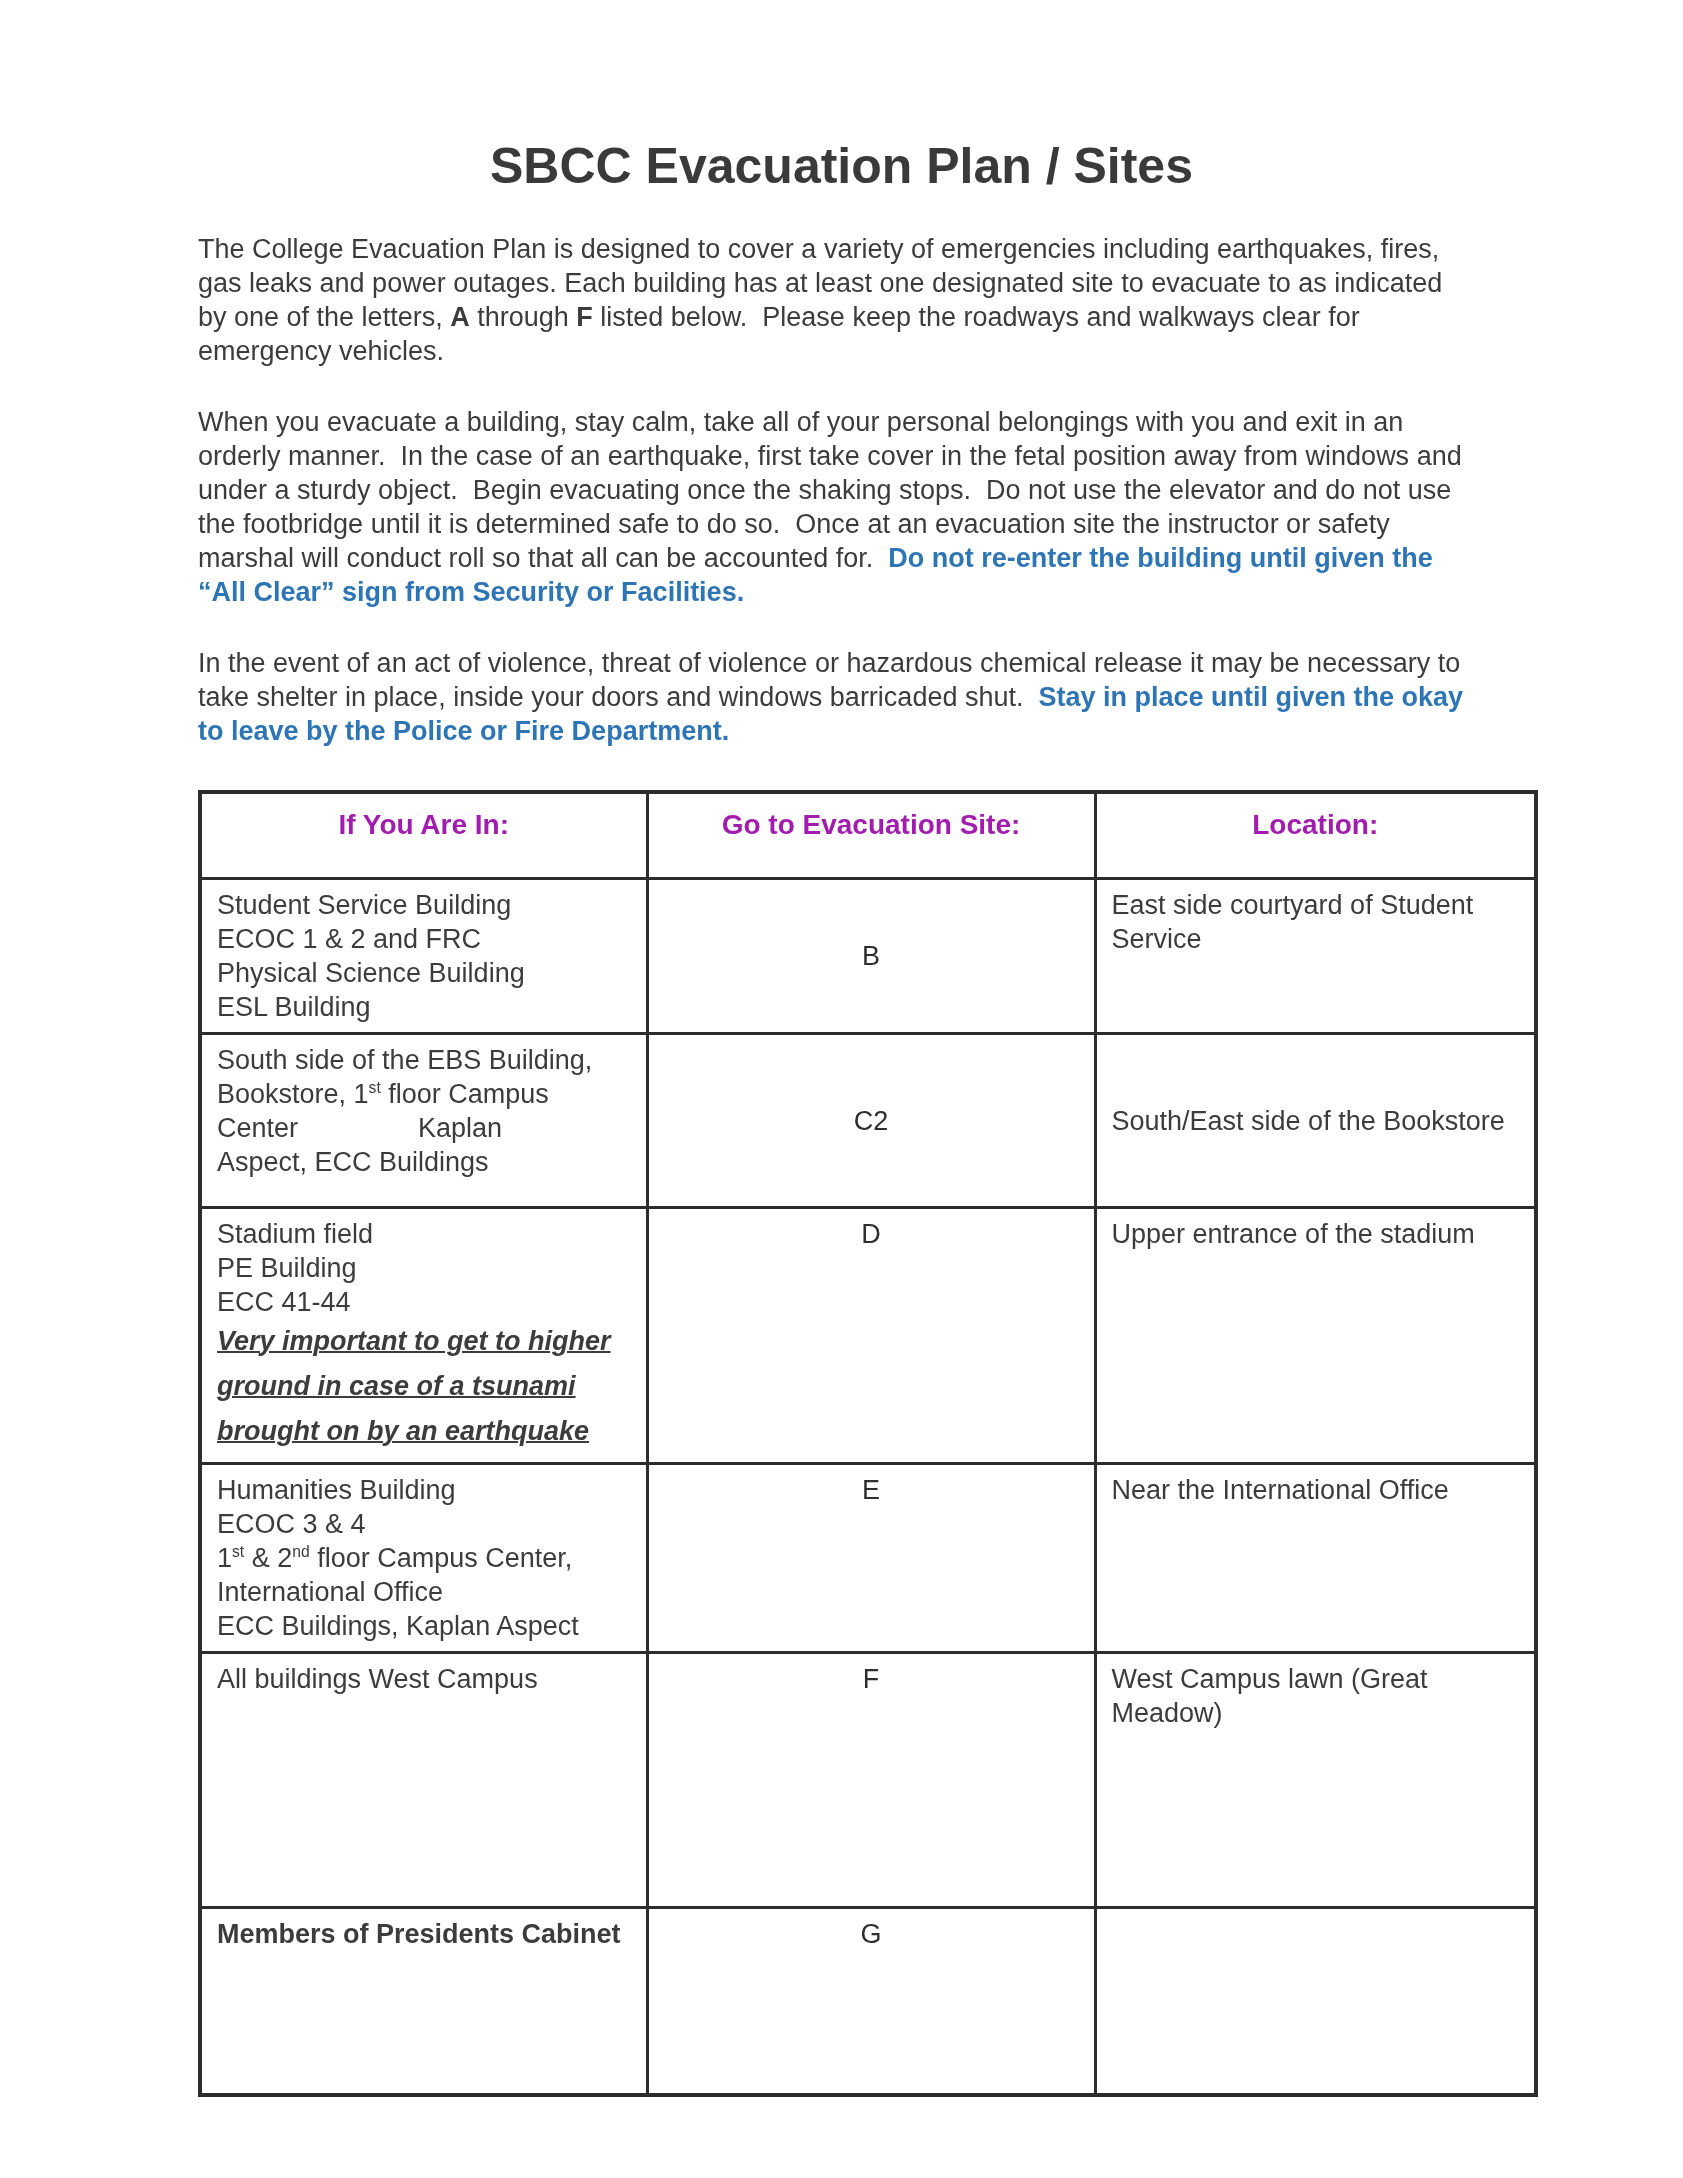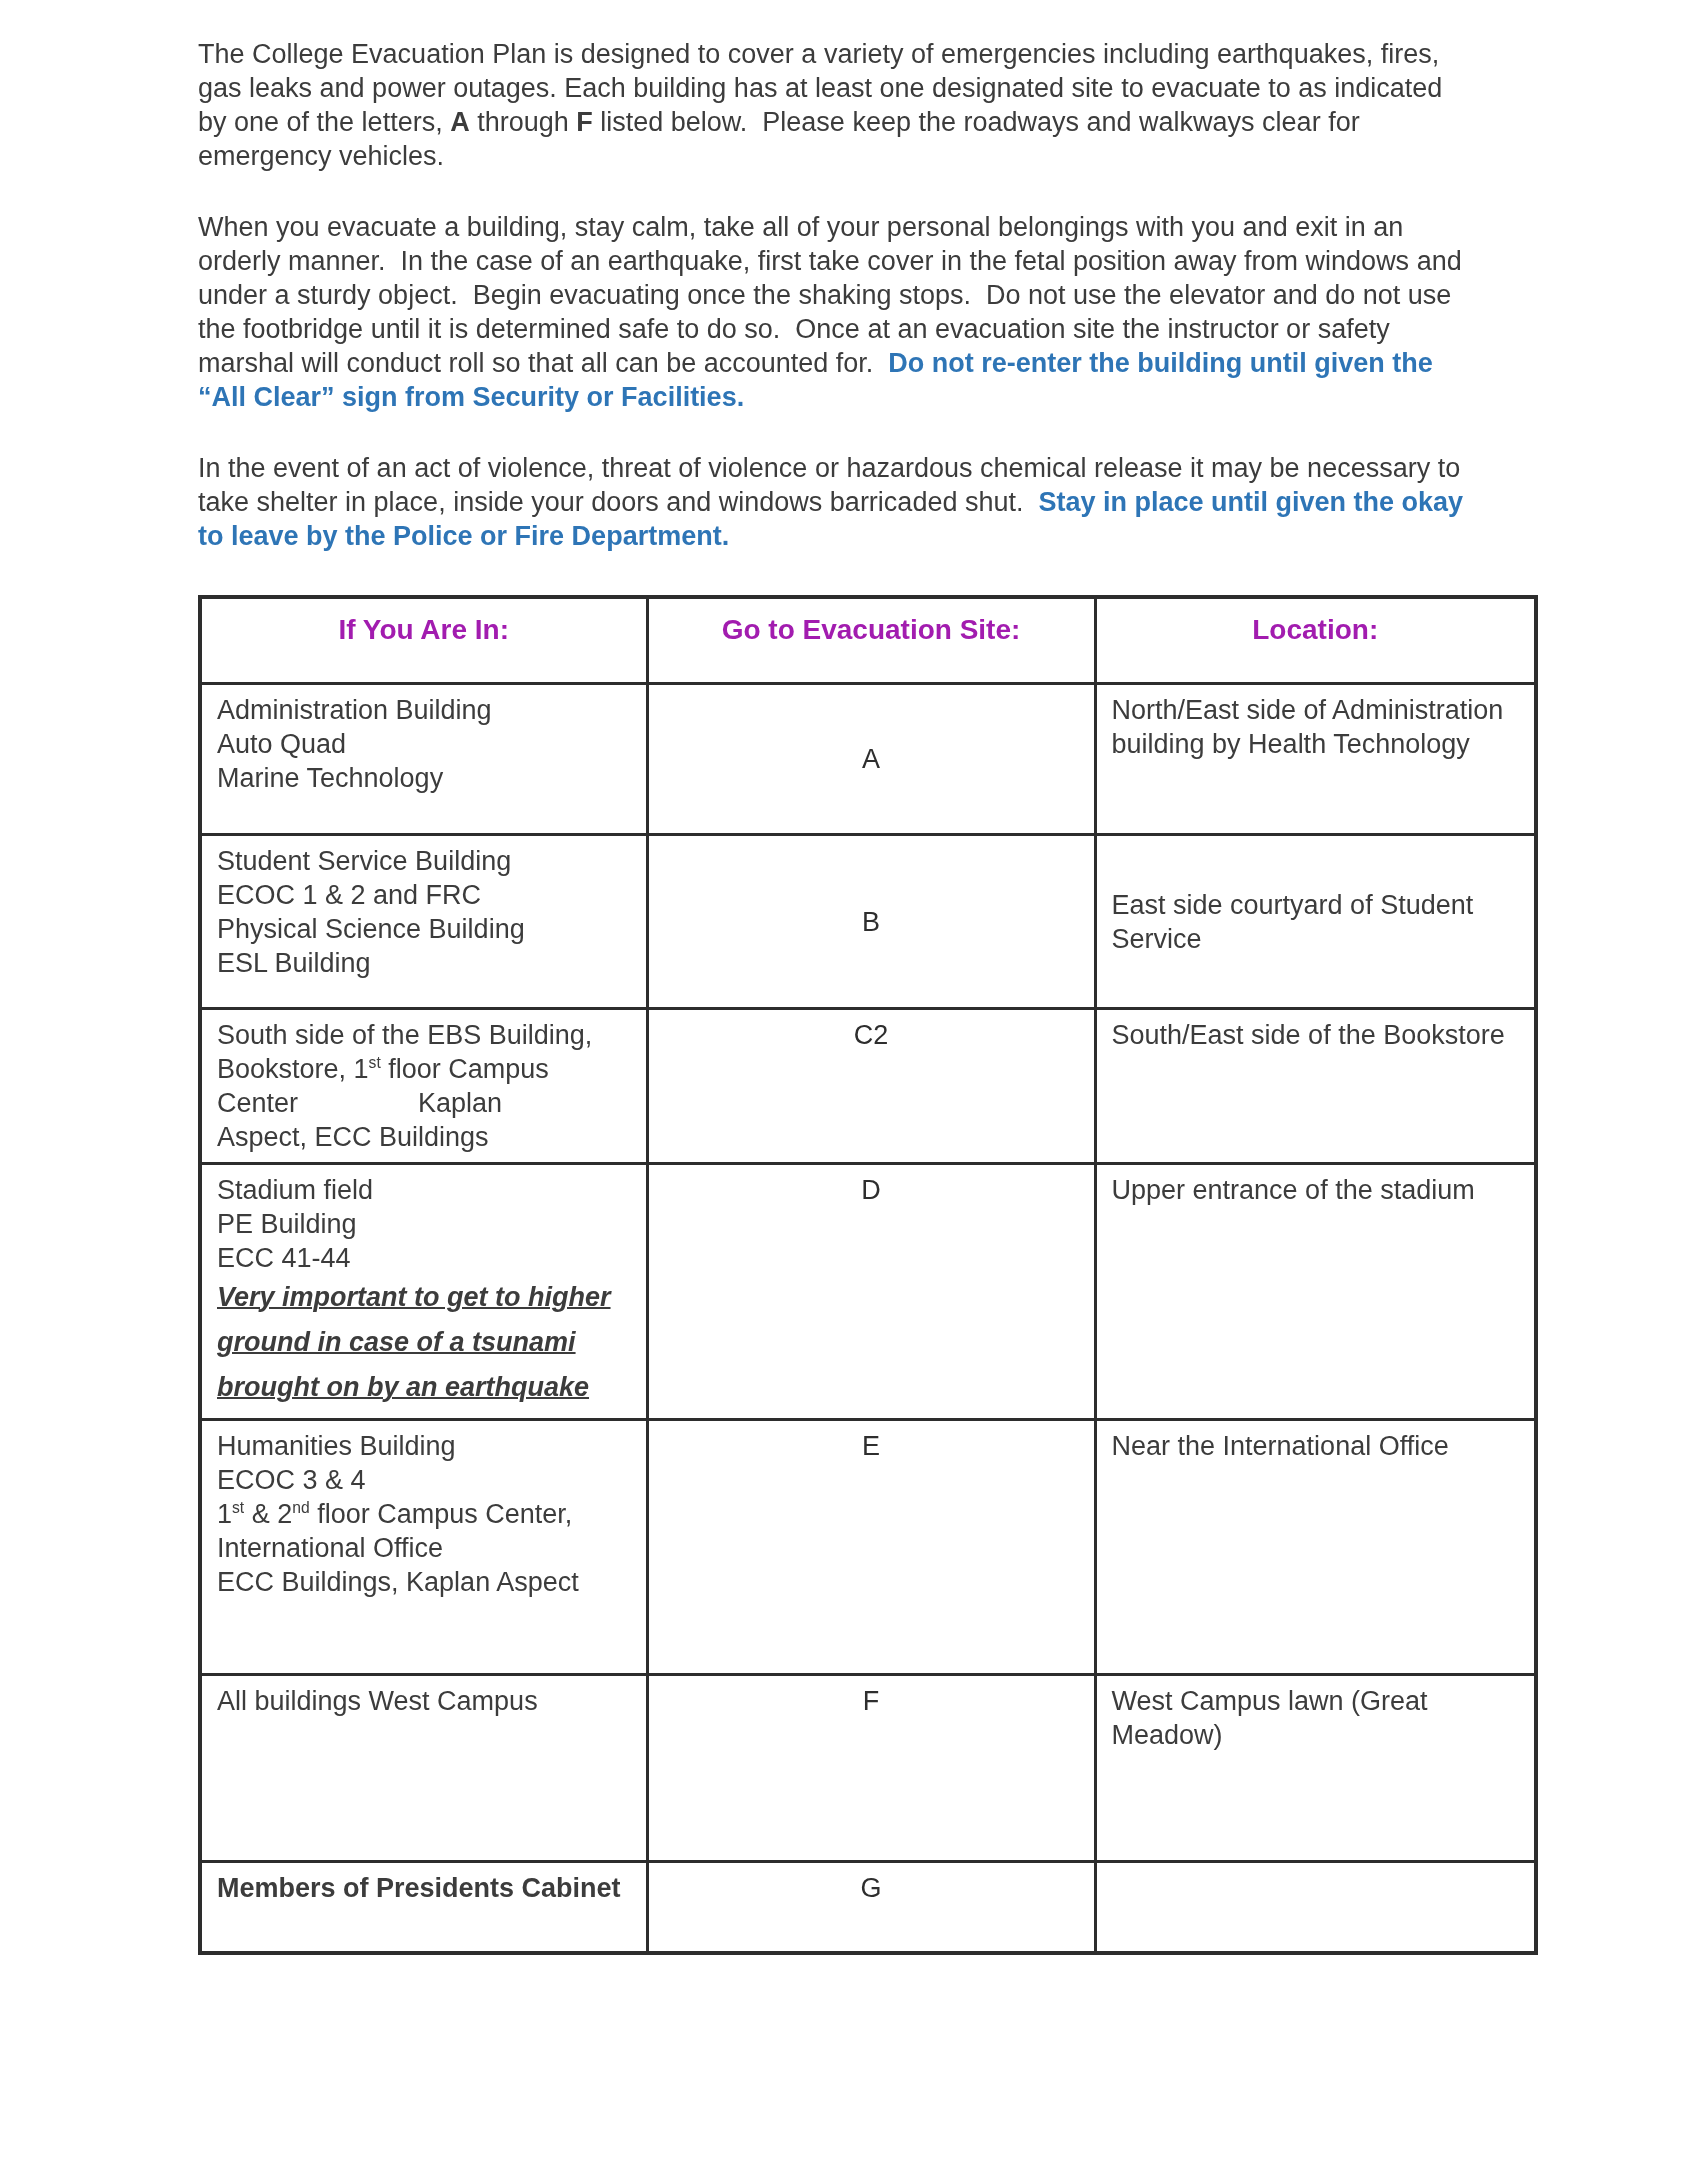--- a/index.html
+++ b/index.html
@@ -85,20 +85,21 @@
   
   tbody tr:nth-child(1) td.col-site,
   tbody tr:nth-child(2) td.col-site,
   tbody tr:nth-child(2) td.col-loc { vertical-align:middle; }
 </style>
 </head>
 <body>
 
 <div class="page">
 
+  <div class="doc-title">SBCC Evacuation Plan / Sites</div>
 
 
   <div class="para"><div class="rich-line"><span>The College Evacuation Plan is designed to cover a variety of emergencies including earthquakes, fires, gas leaks and power outages. Each building has at least one designated site to evacuate to as indicated by one of the letters, </span><span class="b">A</span><span> through </span><span class="b">F</span><span> listed below.  Please keep the roadways and walkways clear for emergency vehicles.</span></div></div>
 
   <div class="para"><div class="rich-line"><span>When you evacuate a building, stay calm, take all of your personal belongings with you and exit in an orderly manner.  In the case of an earthquake, first take cover in the fetal position away from windows and under a sturdy object.  Begin evacuating once the shaking stops.  Do not use the elevator and do not use the footbridge until it is determined safe to do so.  Once at an evacuation site the instructor or safety marshal will conduct roll so that all can be accounted for.  </span><span class="bb">Do not re-enter the building until given the “All Clear” sign from Security or Facilities.</span></div></div>
 
   <div class="para"><div class="rich-line"><span>In the event of an act of violence, threat of violence or hazardous chemical release it may be necessary to take shelter in place, inside your doors and windows barricaded shut.  </span><span class="bb">Stay in place until given the okay to leave by the Police or Fire Department.</span></div></div>
 
   <table class="evac">
     <colgroup>
@@ -107,31 +108,20 @@
       <col style="width:441px">
     </colgroup>
     <thead>
       <tr>
         <th>If You Are In:</th>
         <th>Go to Evacuation Site:</th>
         <th>Location:</th>
       </tr>
     </thead>
     <tbody>
-        <tr>
-          <td class="col-if">
-            <div class="rich-line"><span>Administration Building</span></div>
-            <div class="rich-line"><span>Auto Quad</span></div>
-            <div class="rich-line"><span>Marine Technology</span></div>
-          </td>
-          <td class="col-site">A</td>
-          <td class="col-loc">
-            <div class="rich-line"><span>North/East side of Administration building by Health Technology</span></div>
-          </td>
-        </tr>
         <tr>
           <td class="col-if">
             <div class="rich-line"><span>Student Service Building</span></div>
             <div class="rich-line"><span>ECOC 1 &amp; 2 and FRC</span></div>
             <div class="rich-line"><span>Physical Science Building</span></div>
             <div class="rich-line"><span>ESL Building</span></div>
           </td>
           <td class="col-site">B</td>
           <td class="col-loc">
             <div class="rich-line"><span>East side courtyard of Student Service</span></div>

